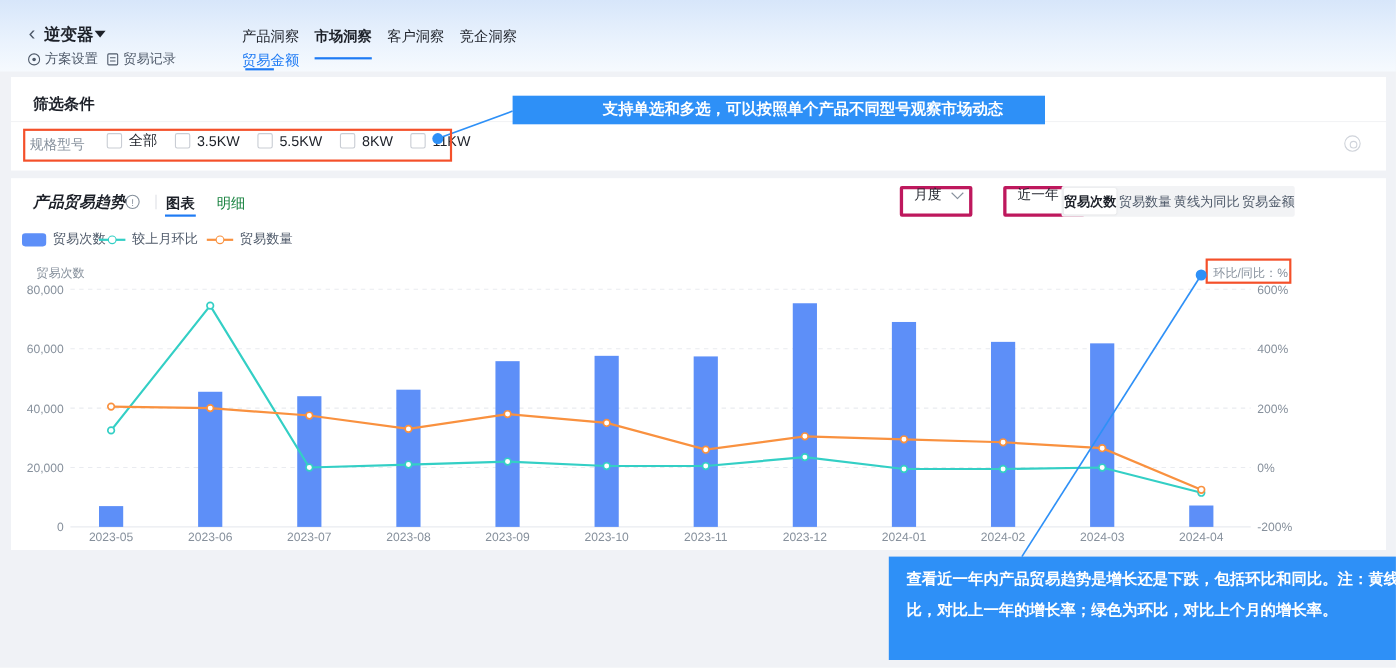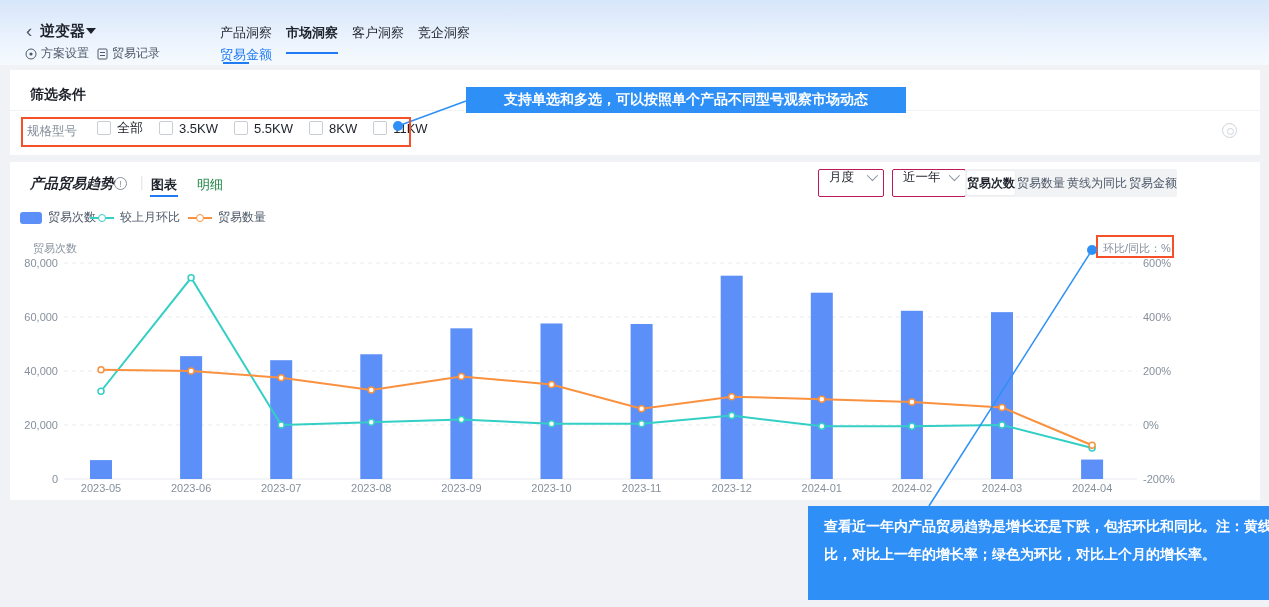--- a/index.html
+++ b/index.html
@@ -39,25 +39,25 @@
 
   
   .t-title{left:20px;top:13px;font-style:italic;}
   .info-ic{position:absolute;left:104px;top:15px;width:13px;height:13px;border:1px solid #86909c;border-radius:50%;
            font-size:9px;color:#86909c;text-align:center;line-height:13px;box-sizing:border-box;cursor:pointer;}
   .t-sep{position:absolute;left:130px;top:12px;color:#e5e6eb;font-size:14px;}
   .vtab1{position:absolute;left:141px;top:14px;font-size:13px;font-weight:700;color:#1d2129;cursor:pointer;}
   .vtab1-line{position:absolute;left:140px;top:33px;width:28px;height:2px;background:#1f7bf4;}
   .vtab2{position:absolute;left:187px;top:14px;font-size:13px;color:#15803d;cursor:pointer;}
 
-  .select{position:absolute;top:7px;height:28px;border:1px solid #be185d;border-radius:2px;background:#fff;
+  .select{position:absolute;top:7px;height:28px;border:3px solid #be185d;border-radius:2px;background:#fff;
           display:flex;align-items:center;justify-content:space-between;padding:0 8px 12px 10px;
           font-size:12.5px;color:#1d2129;box-sizing:border-box;cursor:pointer;}
   #sel-period{left:808px;width:66px;}
-  #sel-range{left:882px;width:74px;}
+  #sel-range{left:902px;width:74px;}
   .chev{width:7px;height:7px;border-right:1.5px solid #86909c;border-bottom:1.5px solid #86909c;
         transform:rotate(45deg) translateY(-2px);}
   .seg-group{position:absolute;left:955px;top:7px;width:212px;height:28px;background:#f2f3f5;border-radius:2px;
              display:flex;align-items:center;padding:2px;box-sizing:border-box;gap:2px;}
   .seg{flex:1;height:24px;line-height:24px;text-align:center;font-size:12px;color:#4e5969;border-radius:2px;cursor:pointer;white-space:nowrap;}
   .seg.active{background:#fff;color:#1d2129;font-weight:600;box-shadow:0 0 2px rgba(0,0,0,.08);}
 
   
   .lgd{position:absolute;top:47px;display:flex;align-items:center;gap:6px;font-size:12px;color:#4e5969;cursor:pointer;}
   .pill{width:22px;height:12px;border-radius:3px;}
@@ -68,21 +68,21 @@
 
   
   #chart-svg{position:absolute;left:0;top:0;width:1269px;height:607px;z-index:2;pointer-events:none;}
   #ann-svg{position:absolute;left:0;top:0;width:1269px;height:607px;z-index:5;pointer-events:none;}
   .redbox{position:absolute;border:2px solid #f4502a;z-index:6;box-sizing:border-box;}
   #redbox-filter{left:21px;top:117px;width:390px;height:30px;}
   #redbox-axis{left:1096px;top:235px;width:78px;height:23px;}
   .bluedot{position:absolute;width:10px;height:10px;border-radius:50%;background:#2e90f7;z-index:8;}
   #dot1{left:393px;top:121px;}
   #dot2{left:1087px;top:245px;}
-  .note{position:absolute;background:#2e90f7;color:#fff;z-index:7;font-weight:600;}
+  .note{position:absolute;background:#2e90f7;color:#fff;z-index:7;font-weight:600;padding-left:44px;}
   #note1{left:466px;top:87px;width:440px;height:26px;font-size:14px;display:flex;align-items:center;justify-content:center;white-space:nowrap;}
   #note2{left:808px;top:506px;width:524px;height:94px;font-size:14px;line-height:28px;padding:6px 16px;box-sizing:border-box;}
 </style>
 </head>
 <body>
 
 <div id="page">
 
   <div class="header">
     <span class="back">‹</span>

